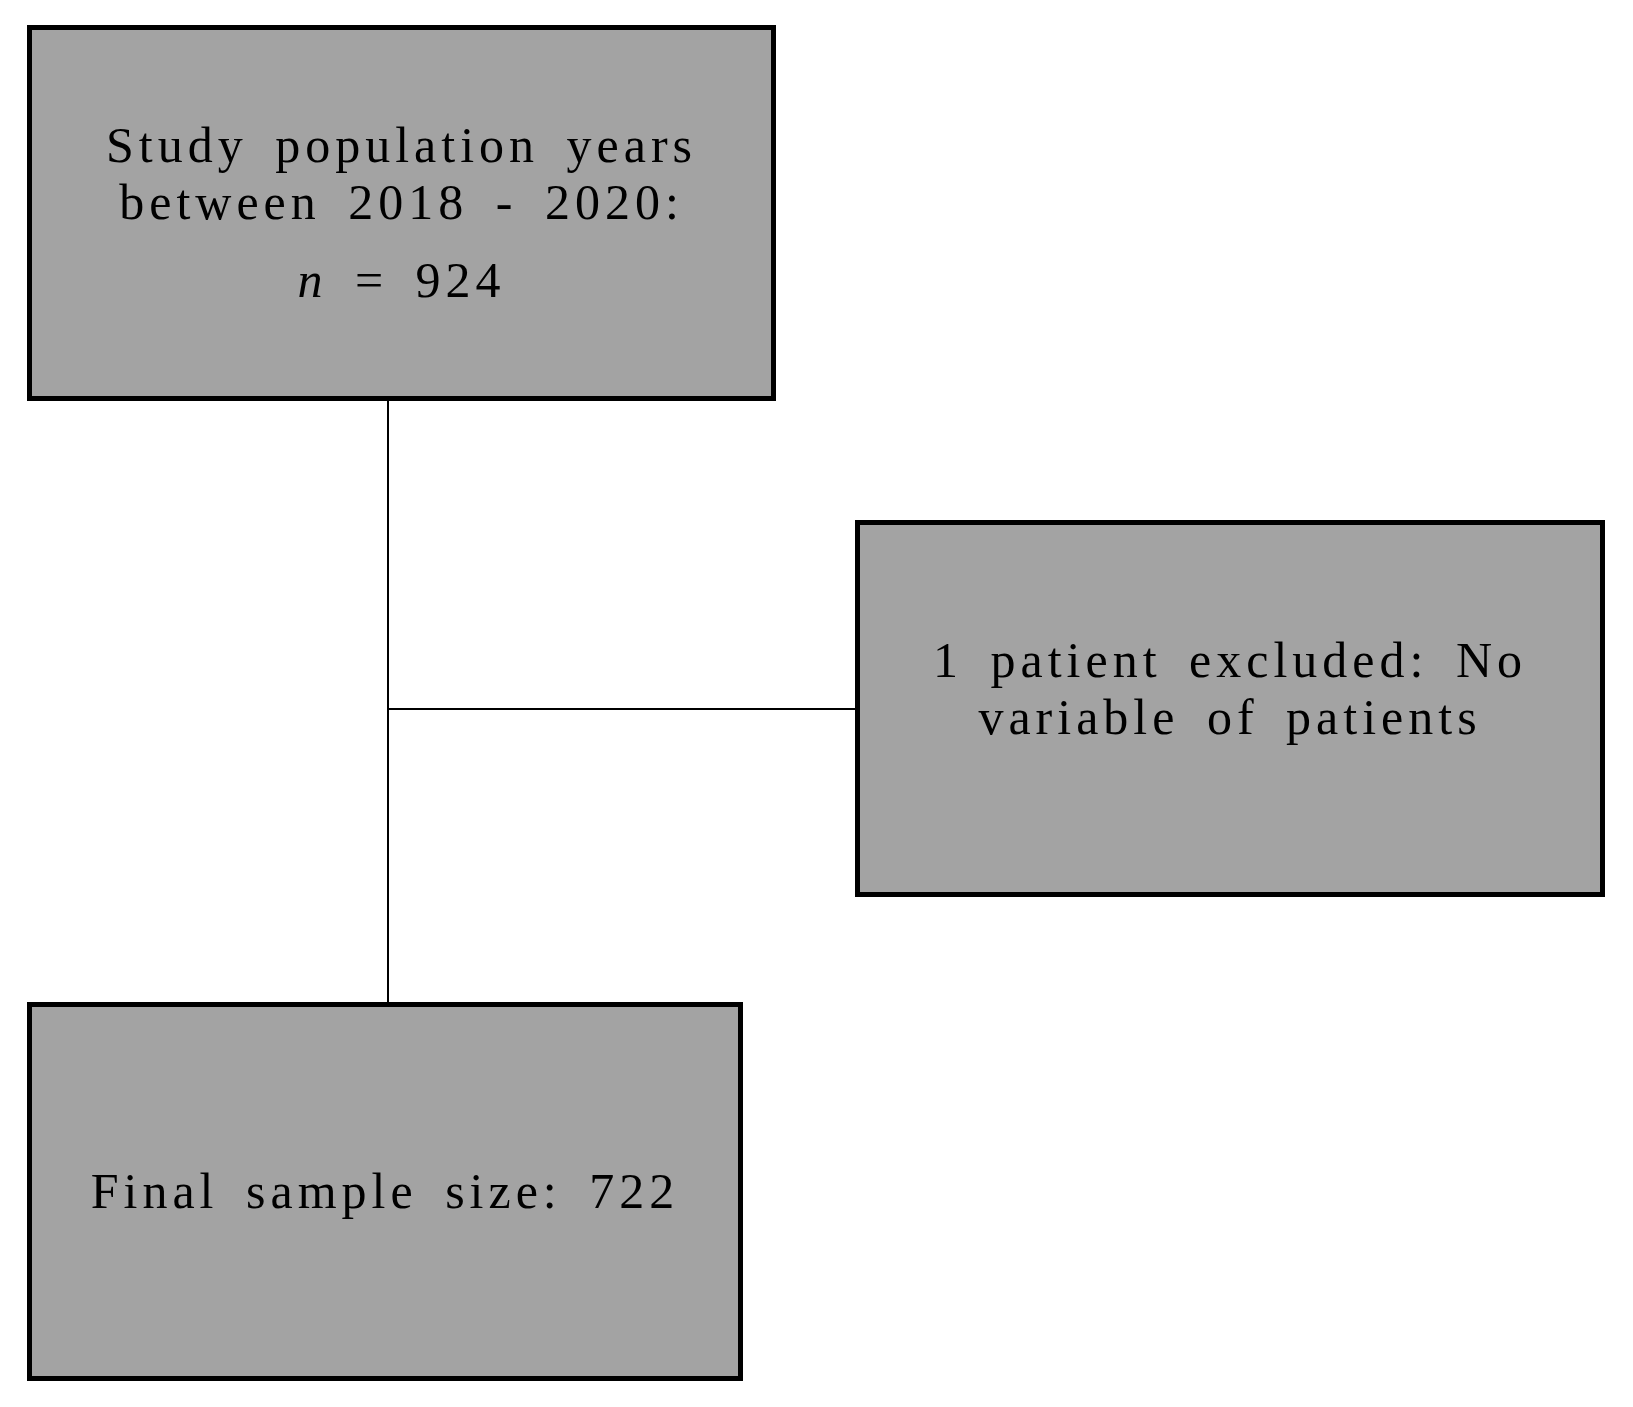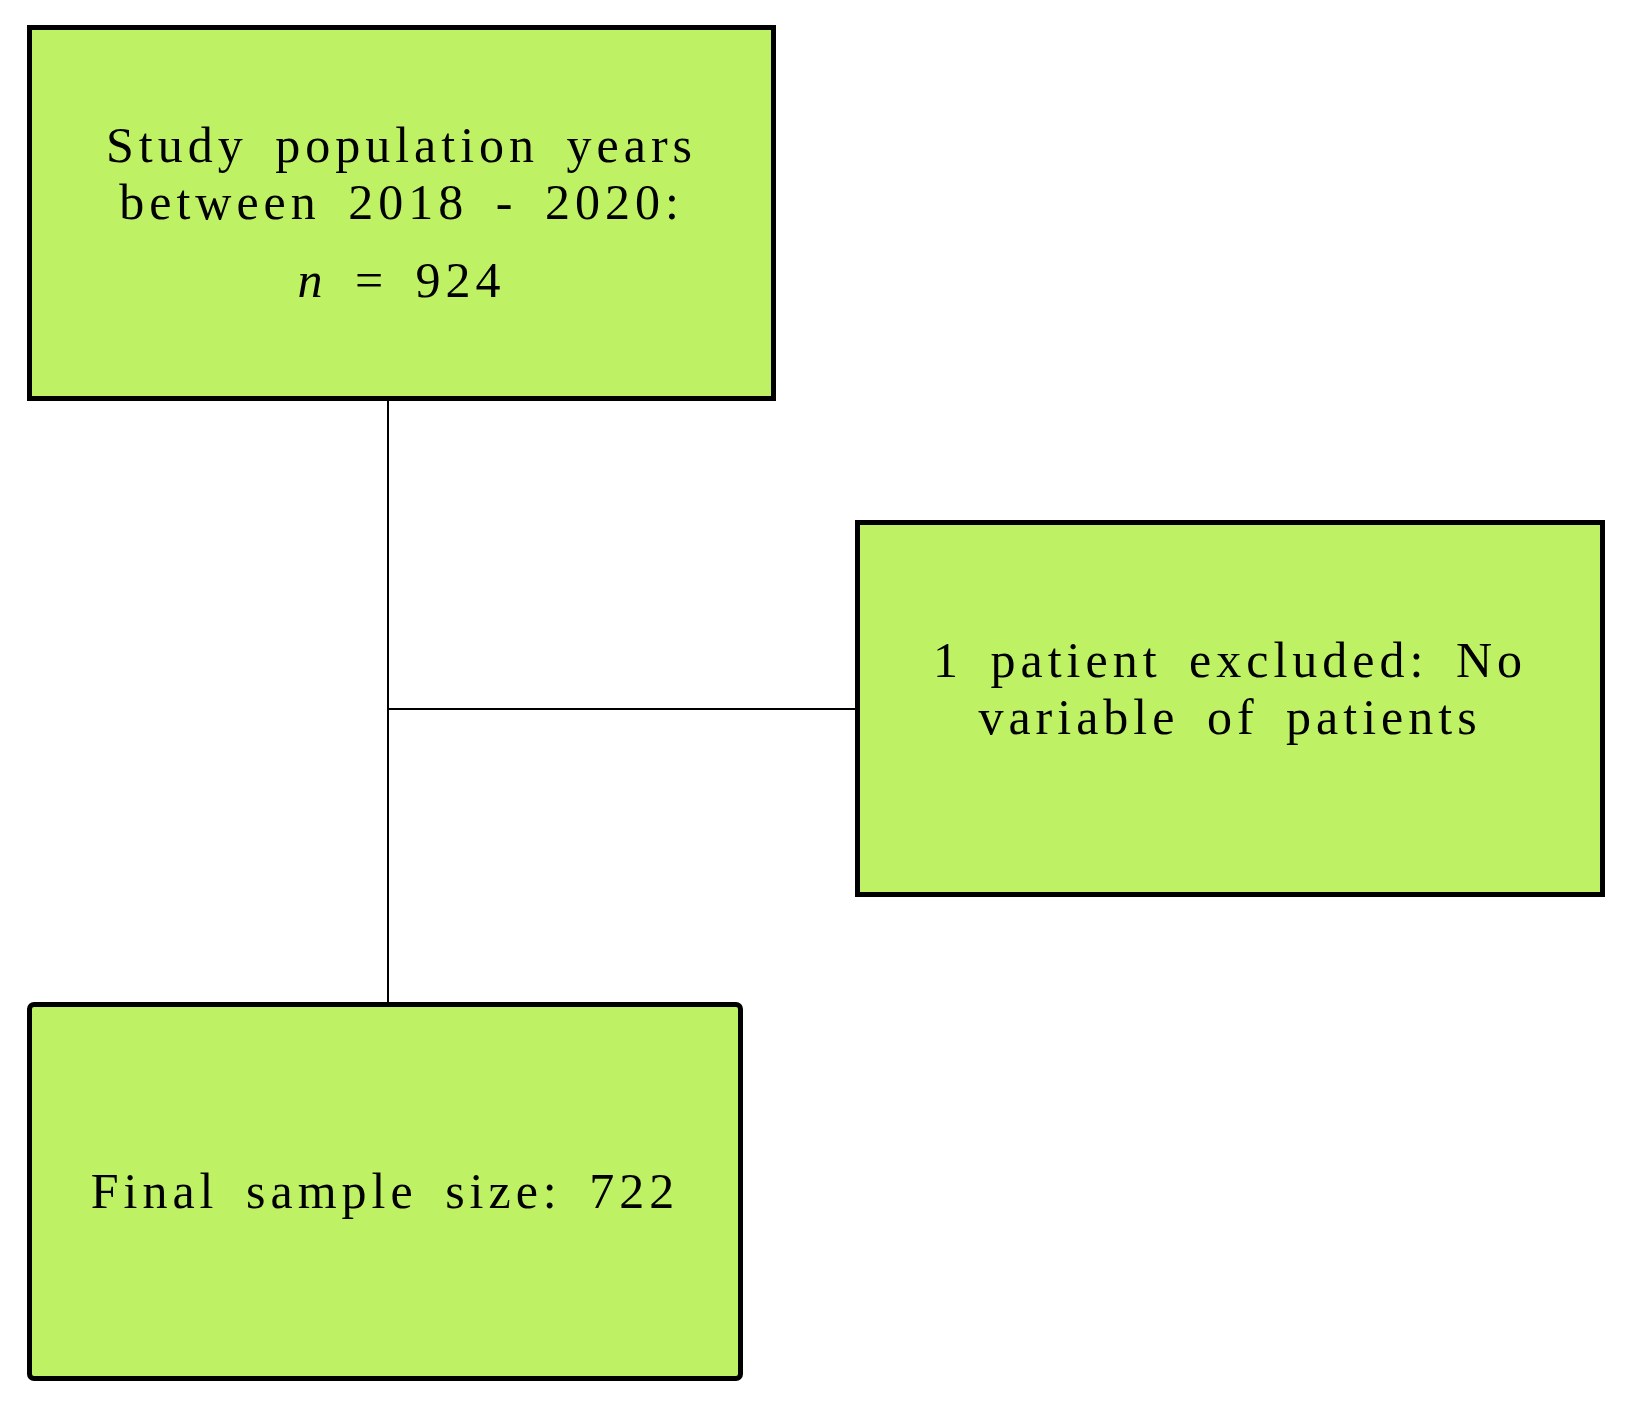--- a/index.html
+++ b/index.html
@@ -12,21 +12,21 @@
     width: 1633px;
     height: 1407px;
     background: #ffffff;
     overflow: hidden;
     font-family: "Liberation Serif", "DejaVu Serif", serif;
     color: #000000;
   }
   .box {
     position: absolute;
     box-sizing: border-box;
-    background: #bef264;
+    background: #a3a3a3;
     border: 5px solid #000000;
     display: flex;
     flex-direction: column;
     align-items: center;
     justify-content: center;
     text-align: center;
     z-index: 2;
   }
   .box-top {
     left: 27px;
@@ -39,21 +39,20 @@
     top: 520px;
     width: 750px;
     height: 377px;
     padding-bottom: 40px;
   }
   .box-final {
     left: 27px;
     top: 1002px;
     width: 716px;
     height: 379px;
-    border-radius: 7px;
   }
   .tline {
     font-size: 50px;
     line-height: 57px;
     letter-spacing: 0.10em;
     word-spacing: 0.20em;
     white-space: nowrap;
   }
   .nline {
     margin-top: 21px;

